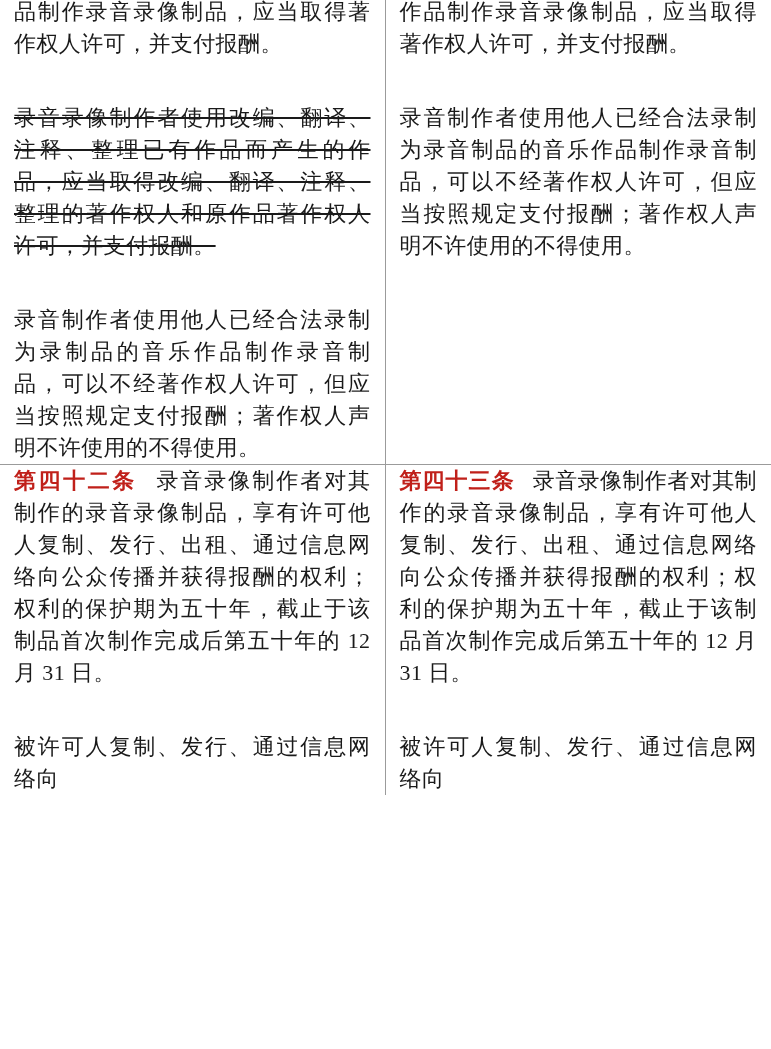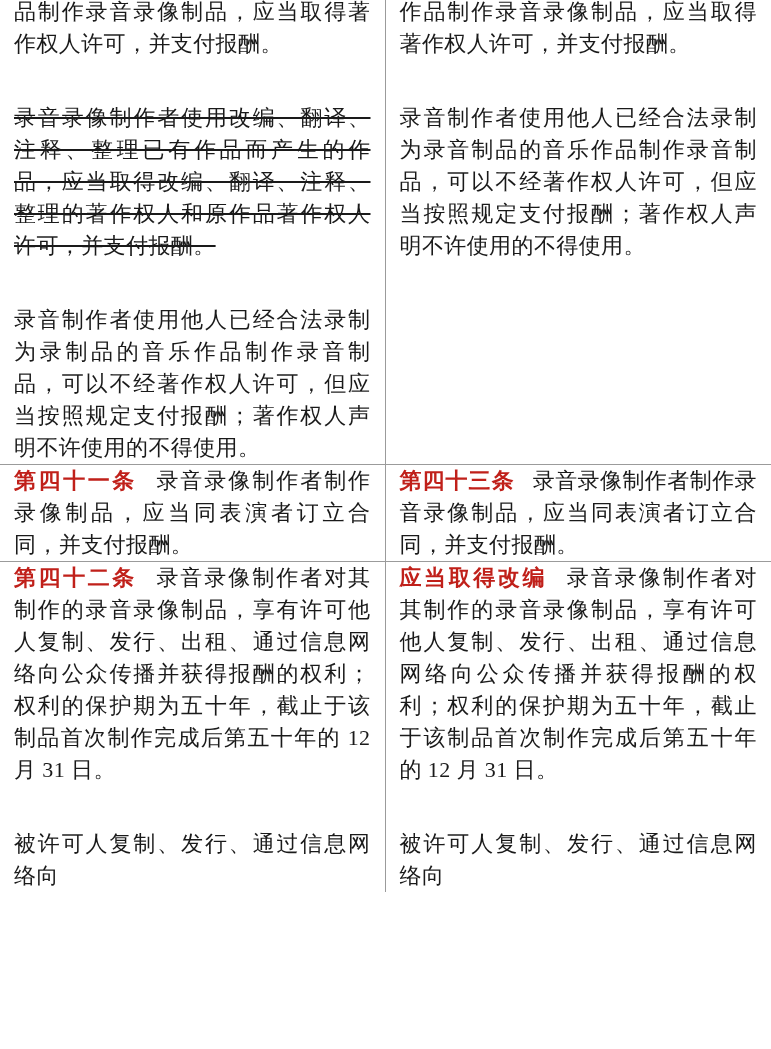--- a/index.html
+++ b/index.html
@@ -82,42 +82,30 @@
         </div>
       </td>
       <td>
         <div class="cell-inner">
           <p>作品制作录音录像制品，应当取得著作权人许可，并支付报酬。</p>
           <p class="gap-before">录音制作者使用他人已经合法录制为录音制品的音乐作品制作录音制品，可以不经著作权人许可，但应当按照规定支付报酬；著作权人声明不许使用的不得使用。</p>
         </div>
       </td>
     </tr>
 
-    <tr>
-      <td class="pad-cell">
-        <div class="cell-inner">
-          <p><span class="art-no">第四十一条</span><span class="art-space"></span><span>录音录像制作者制作录像制品，应当同表演者订立合同，并支付报酬。</span></p>
-        </div>
-      </td>
-      <td class="pad-cell">
-        <div class="cell-inner">
-          <p><span class="art-no">第四十三条</span><span class="art-space"></span><span>录音录像制作者制作录音录像制品，应当同表演者订立合同，并支付报酬。</span></p>
-        </div>
-      </td>
-    </tr>
 
     <tr>
       <td class="pad-cell">
         <div class="cell-inner">
           <p><span class="art-no">第四十二条</span><span class="art-space"></span><span>录音录像制作者对其制作的录音录像制品，享有许可他人复制、发行、出租、通过信息网络向公众传播并获得报酬的权利；权利的保护期为五十年，截止于该制品首次制作完成后第五十年的 12 月 31 日。</span></p>
           <p class="gap-before">被许可人复制、发行、通过信息网络向</p>
         </div>
       </td>
       <td class="pad-cell">
         <div class="cell-inner">
-          <p><span class="art-no">应当取得改编</span><span class="art-space"></span><span>录音录像制作者对其制作的录音录像制品，享有许可他人复制、发行、出租、通过信息网络向公众传播并获得报酬的权利；权利的保护期为五十年，截止于该制品首次制作完成后第五十年的 12 月 31 日。</span></p>
+          <p><span class="art-no">第四十三条</span><span class="art-space"></span><span>录音录像制作者对其制作的录音录像制品，享有许可他人复制、发行、出租、通过信息网络向公众传播并获得报酬的权利；权利的保护期为五十年，截止于该制品首次制作完成后第五十年的 12 月 31 日。</span></p>
           <p class="gap-before">被许可人复制、发行、通过信息网络向</p>
         </div>
       </td>
     </tr>
 
   </tbody>
 </table>
 
 </body></html>

